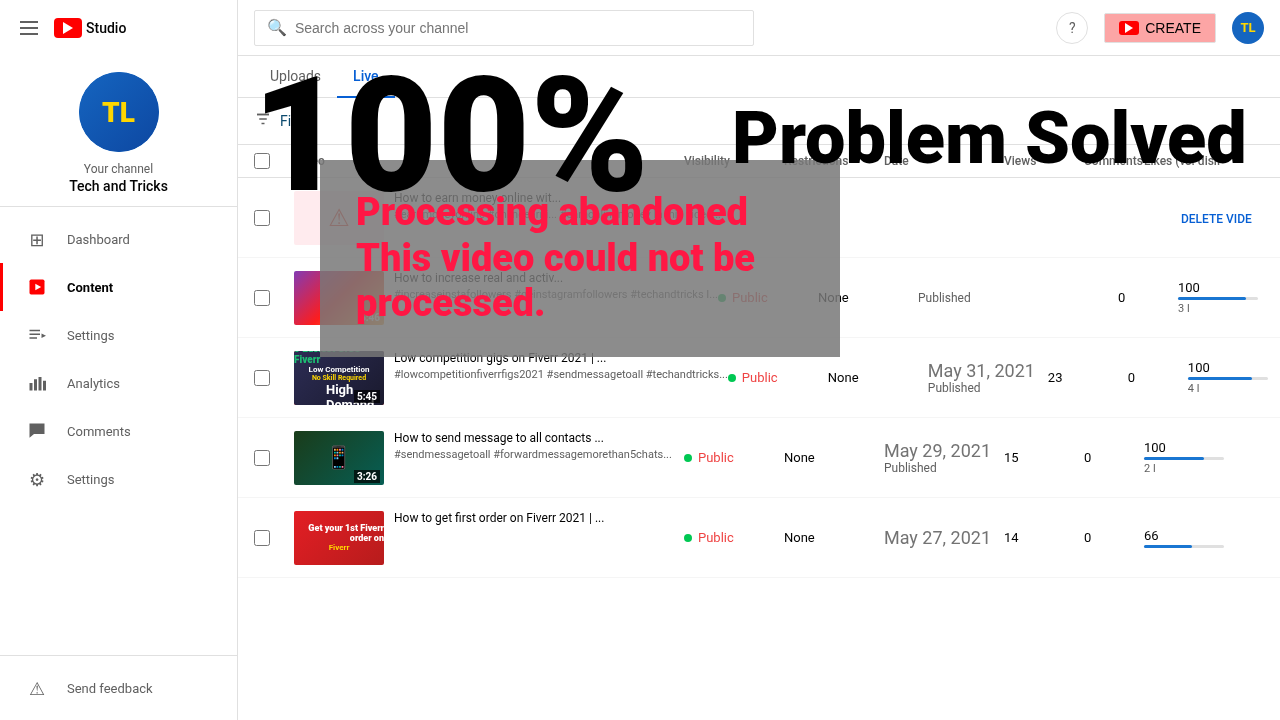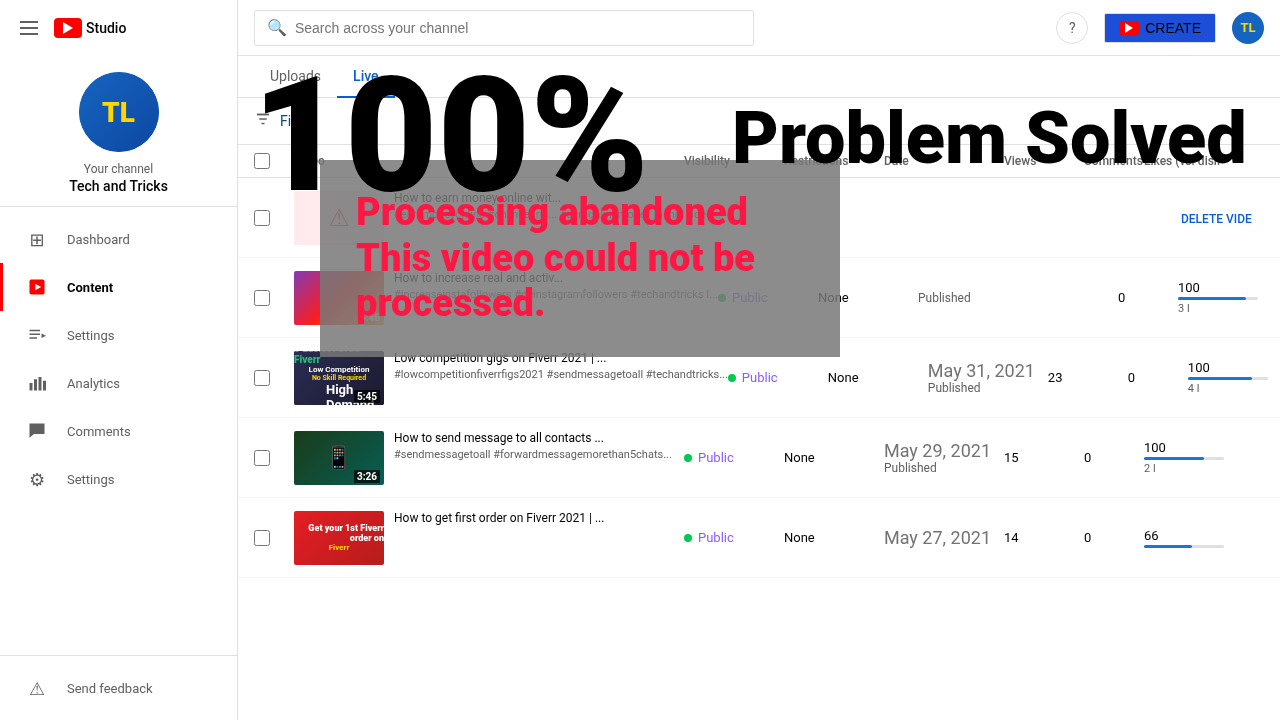--- a/index.html
+++ b/index.html
@@ -196,21 +196,21 @@
       align-items: center;
       justify-content: center;
       font-size: 14px;
       color: #606060;
       cursor: pointer;
     }
     .create-btn {
       display: flex;
       align-items: center;
       gap: 6px;
-      background: #1d4ed8;
+      background: #fca5a5;
       border: 1px solid #e0e0e0;
       border-radius: 2px;
       padding: 6px 14px;
       cursor: pointer;
       font-size: 14px;
       font-weight: 500;
       color: #030303;
     }
     .create-btn-icon {
       width: 20px;
@@ -364,21 +364,21 @@
       overflow: hidden;
       white-space: nowrap;
       text-overflow: ellipsis;
     }
 
     .status-cell {
       display: flex;
       align-items: center;
       gap: 6px;
       font-size: 13px;
-      color: #8b5cf6;
+      color: #ef4444;
     }
     .status-dot {
       width: 8px;
       height: 8px;
       border-radius: 50%;
       background: #00c853;
     }
     .cell-text {
       font-size: 13px;
       color: #030303;

